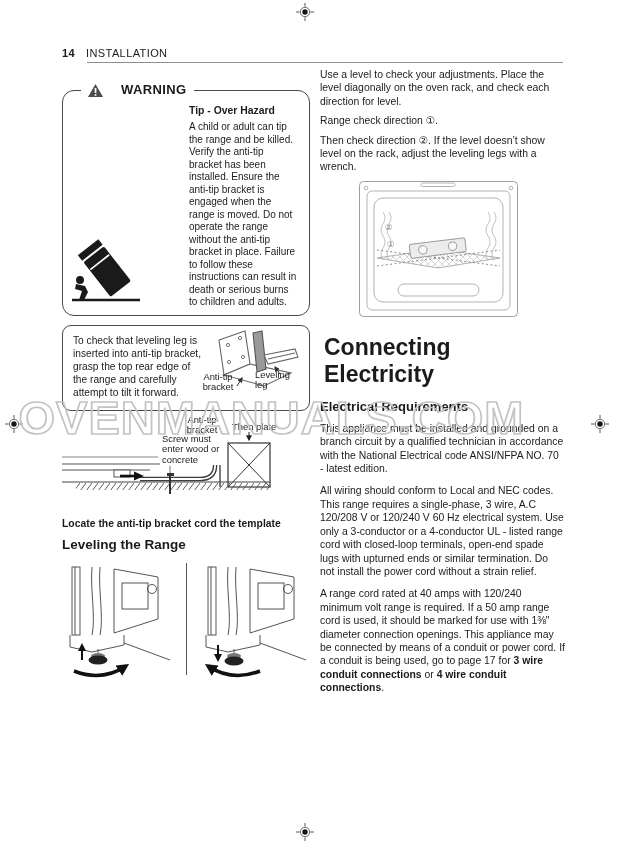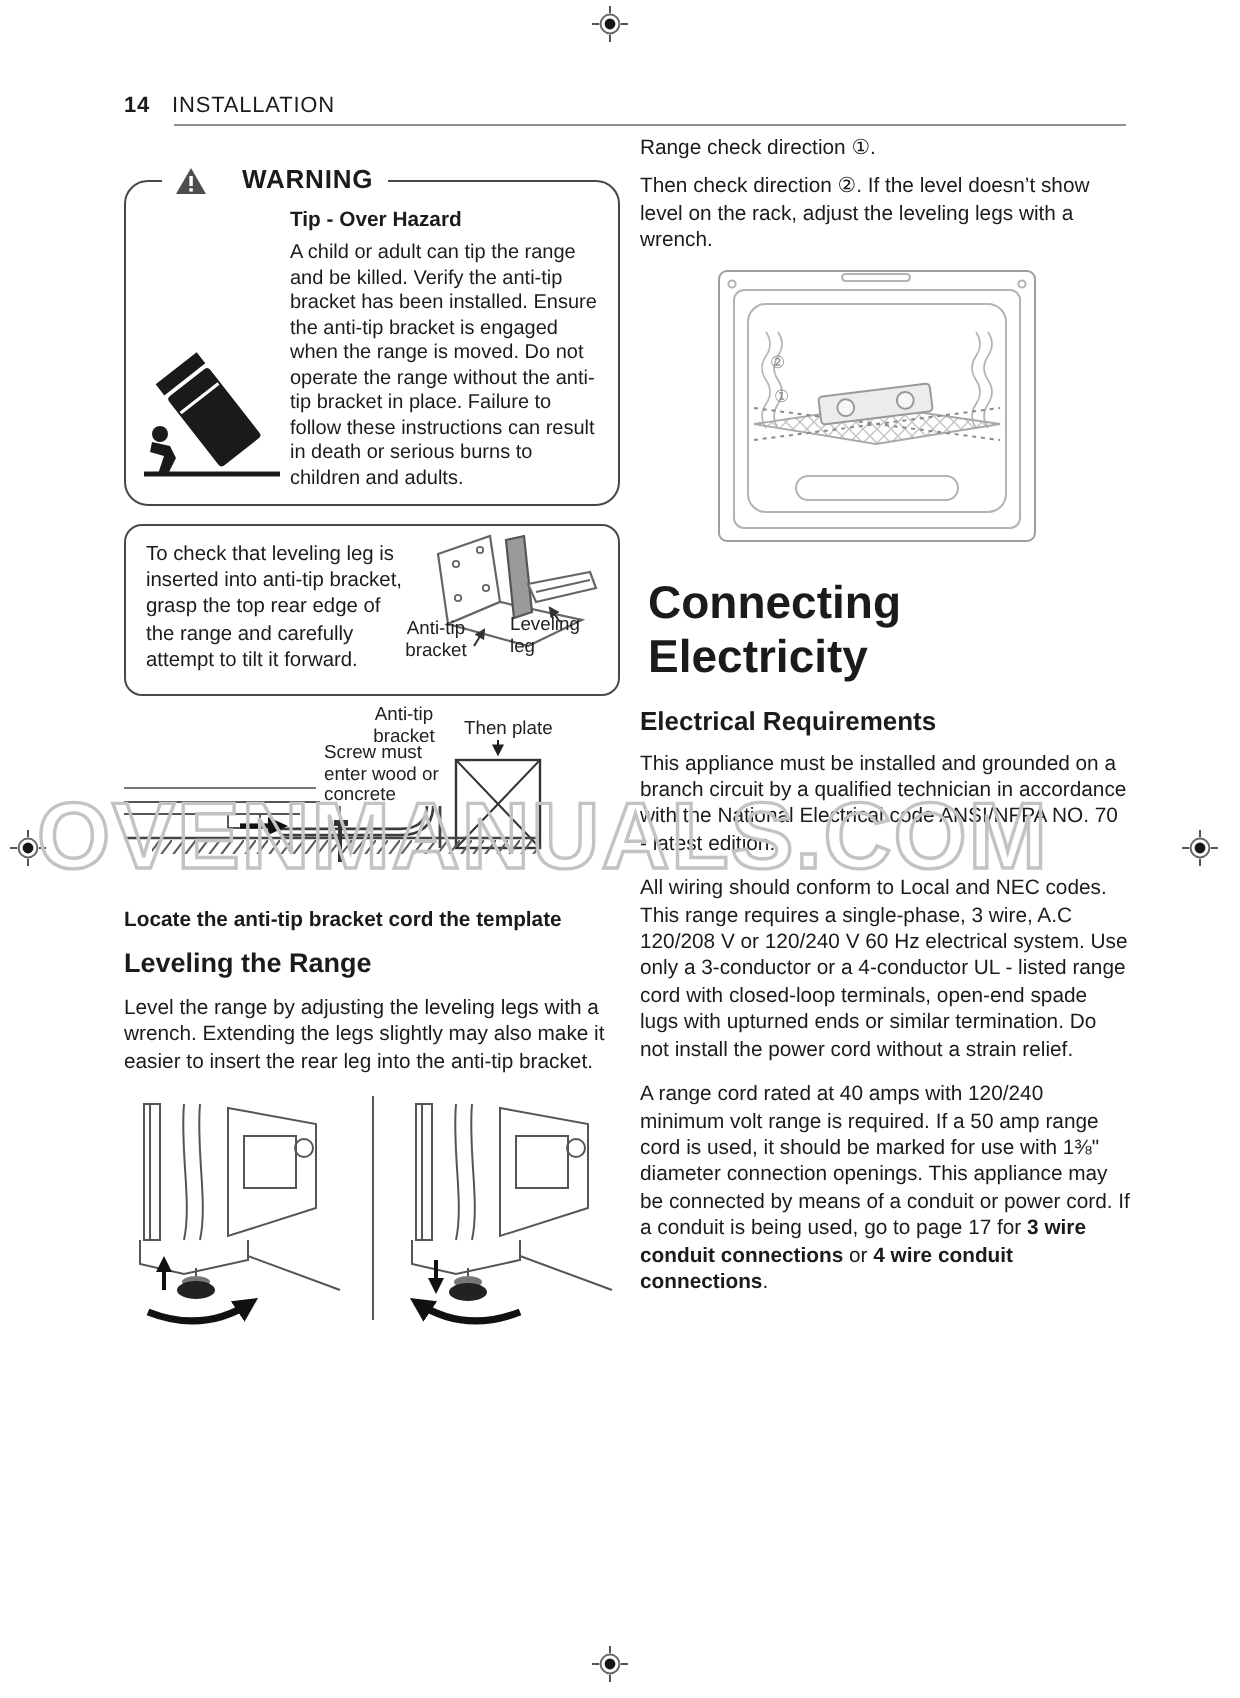--- a/index.html
+++ b/index.html
@@ -26,21 +26,21 @@
   .h-inline   { font-size:10.4px; font-weight:bold; margin:2px 0 2px 0; }
 
   
   .warning-box { position:relative; margin-top:22px; border:1.4px solid #474747;
                  border-radius:12px; padding:12px 8px 6px 8px; }
   .warning-label { position:absolute; top:-9px; left:18px; background:#fff; padding:0 7px;
                    display:flex; align-items:flex-end; gap:18px; font-size:13px; font-weight:bold;
                    letter-spacing:.4px; }
   .warning-flex { display:flex; }
   .warning-icon-col { width:74px; flex:0 0 74px; display:flex; align-items:flex-end; }
-  .warning-text-col { flex:1; padding-right:2px; }
+  .warning-text-col { flex:1; padding-right:2px;margin-left:44px; }
   .warning-text-col .tip-title { font-size:10.4px; font-weight:bold; margin:2px 0 5px 0; }
   .warning-text-col .tip-body  { font-size:10px; line-height:12.5px; margin:0; }
 
   
   .check-box { position:relative; margin-top:9px; border:1.1px solid #4a4a4a;
                border-radius:9px; height:84px; }
   .check-text { position:absolute; left:10px; top:8px; width:134px;
                 font-size:10.2px; line-height:13.2px; margin:0; }
   .fig-label { position:absolute; font-size:9.4px; line-height:10.5px; color:#222; }
 
@@ -205,21 +205,20 @@
       <line x1="187" y1="13" x2="187" y2="21" stroke="#222" stroke-width="1" marker-end="url(#ah2)"></line>
     </svg>
     <div class="fig-label" style="left:116px; top:-4px; width:48px; text-align:center; background:#fff;">Anti-tip bracket</div>
     <div class="fig-label" style="left:170px; top:3px; width:60px; background:#fff;">Then plate</div>
     <div class="fig-label" style="left:100px; top:15px; width:64px; background:#fff;">Screw must enter wood or concrete</div>
   </div>
 
   <p class="h-inline">Locate the anti-tip bracket cord the template</p>
 
   <div class="h-section" style="margin:8px 0 9px 0;">Leveling the Range</div>
-  <p class="body" style="margin-bottom:8px;">Level the range by adjusting the leveling legs with a wrench. Extending the legs slightly may also make it easier to insert the rear leg into the anti-tip bracket.</p>
 
   <div class="legs-fig">
     <svg width="112" height="118" viewBox="0 0 112 118">
       <defs>
           <marker id="ahL" viewBox="0 0 10 10" refX="7" refY="5" markerWidth="3.4" markerHeight="3.4" orient="auto">
             <path d="M0 0 L10 5 L0 10 Z" fill="#111"></path>
           </marker>
         </defs>
       <g fill="none" stroke="#555" stroke-width="1">
         <rect x="10" y="6" width="8" height="68"></rect>
@@ -262,20 +261,21 @@
       <ellipse cx="36" cy="100" rx="9.5" ry="4.5" fill="#222"></ellipse>
       <line x1="20" y1="84" x2="20" y2="94" stroke="#111" stroke-width="2"></line>
       <polygon points="16,93 20,101 24,93" fill="#111"></polygon>
       <path d="M62 110 Q 34 121 10 105" fill="none" stroke="#111" stroke-width="3.6" marker-end="url(#ahR)"></path>
     </svg>
   </div>
 </div>
 
 <div class="col-right">
 
+  <p class="body">Use a level to check your adjustments. Place the level diagonally on the oven rack, and check each direction for level.</p>
   <p class="body">Range check direction ①.</p>
   <p class="body">Then check direction ②. If the level doesn’t show level on the rack, adjust the leveling legs with a wrench.</p>
 
   <div class="oven-fig">
     <svg width="162" height="140" viewBox="0 0 162 140">
       <defs>
         <pattern id="mesh" width="7" height="7" patternUnits="userSpaceOnUse">
           <path d="M0 0 L7 7 M7 0 L0 7" stroke="#c4c4c4" stroke-width="0.7"></path>
         </pattern>
       </defs>

